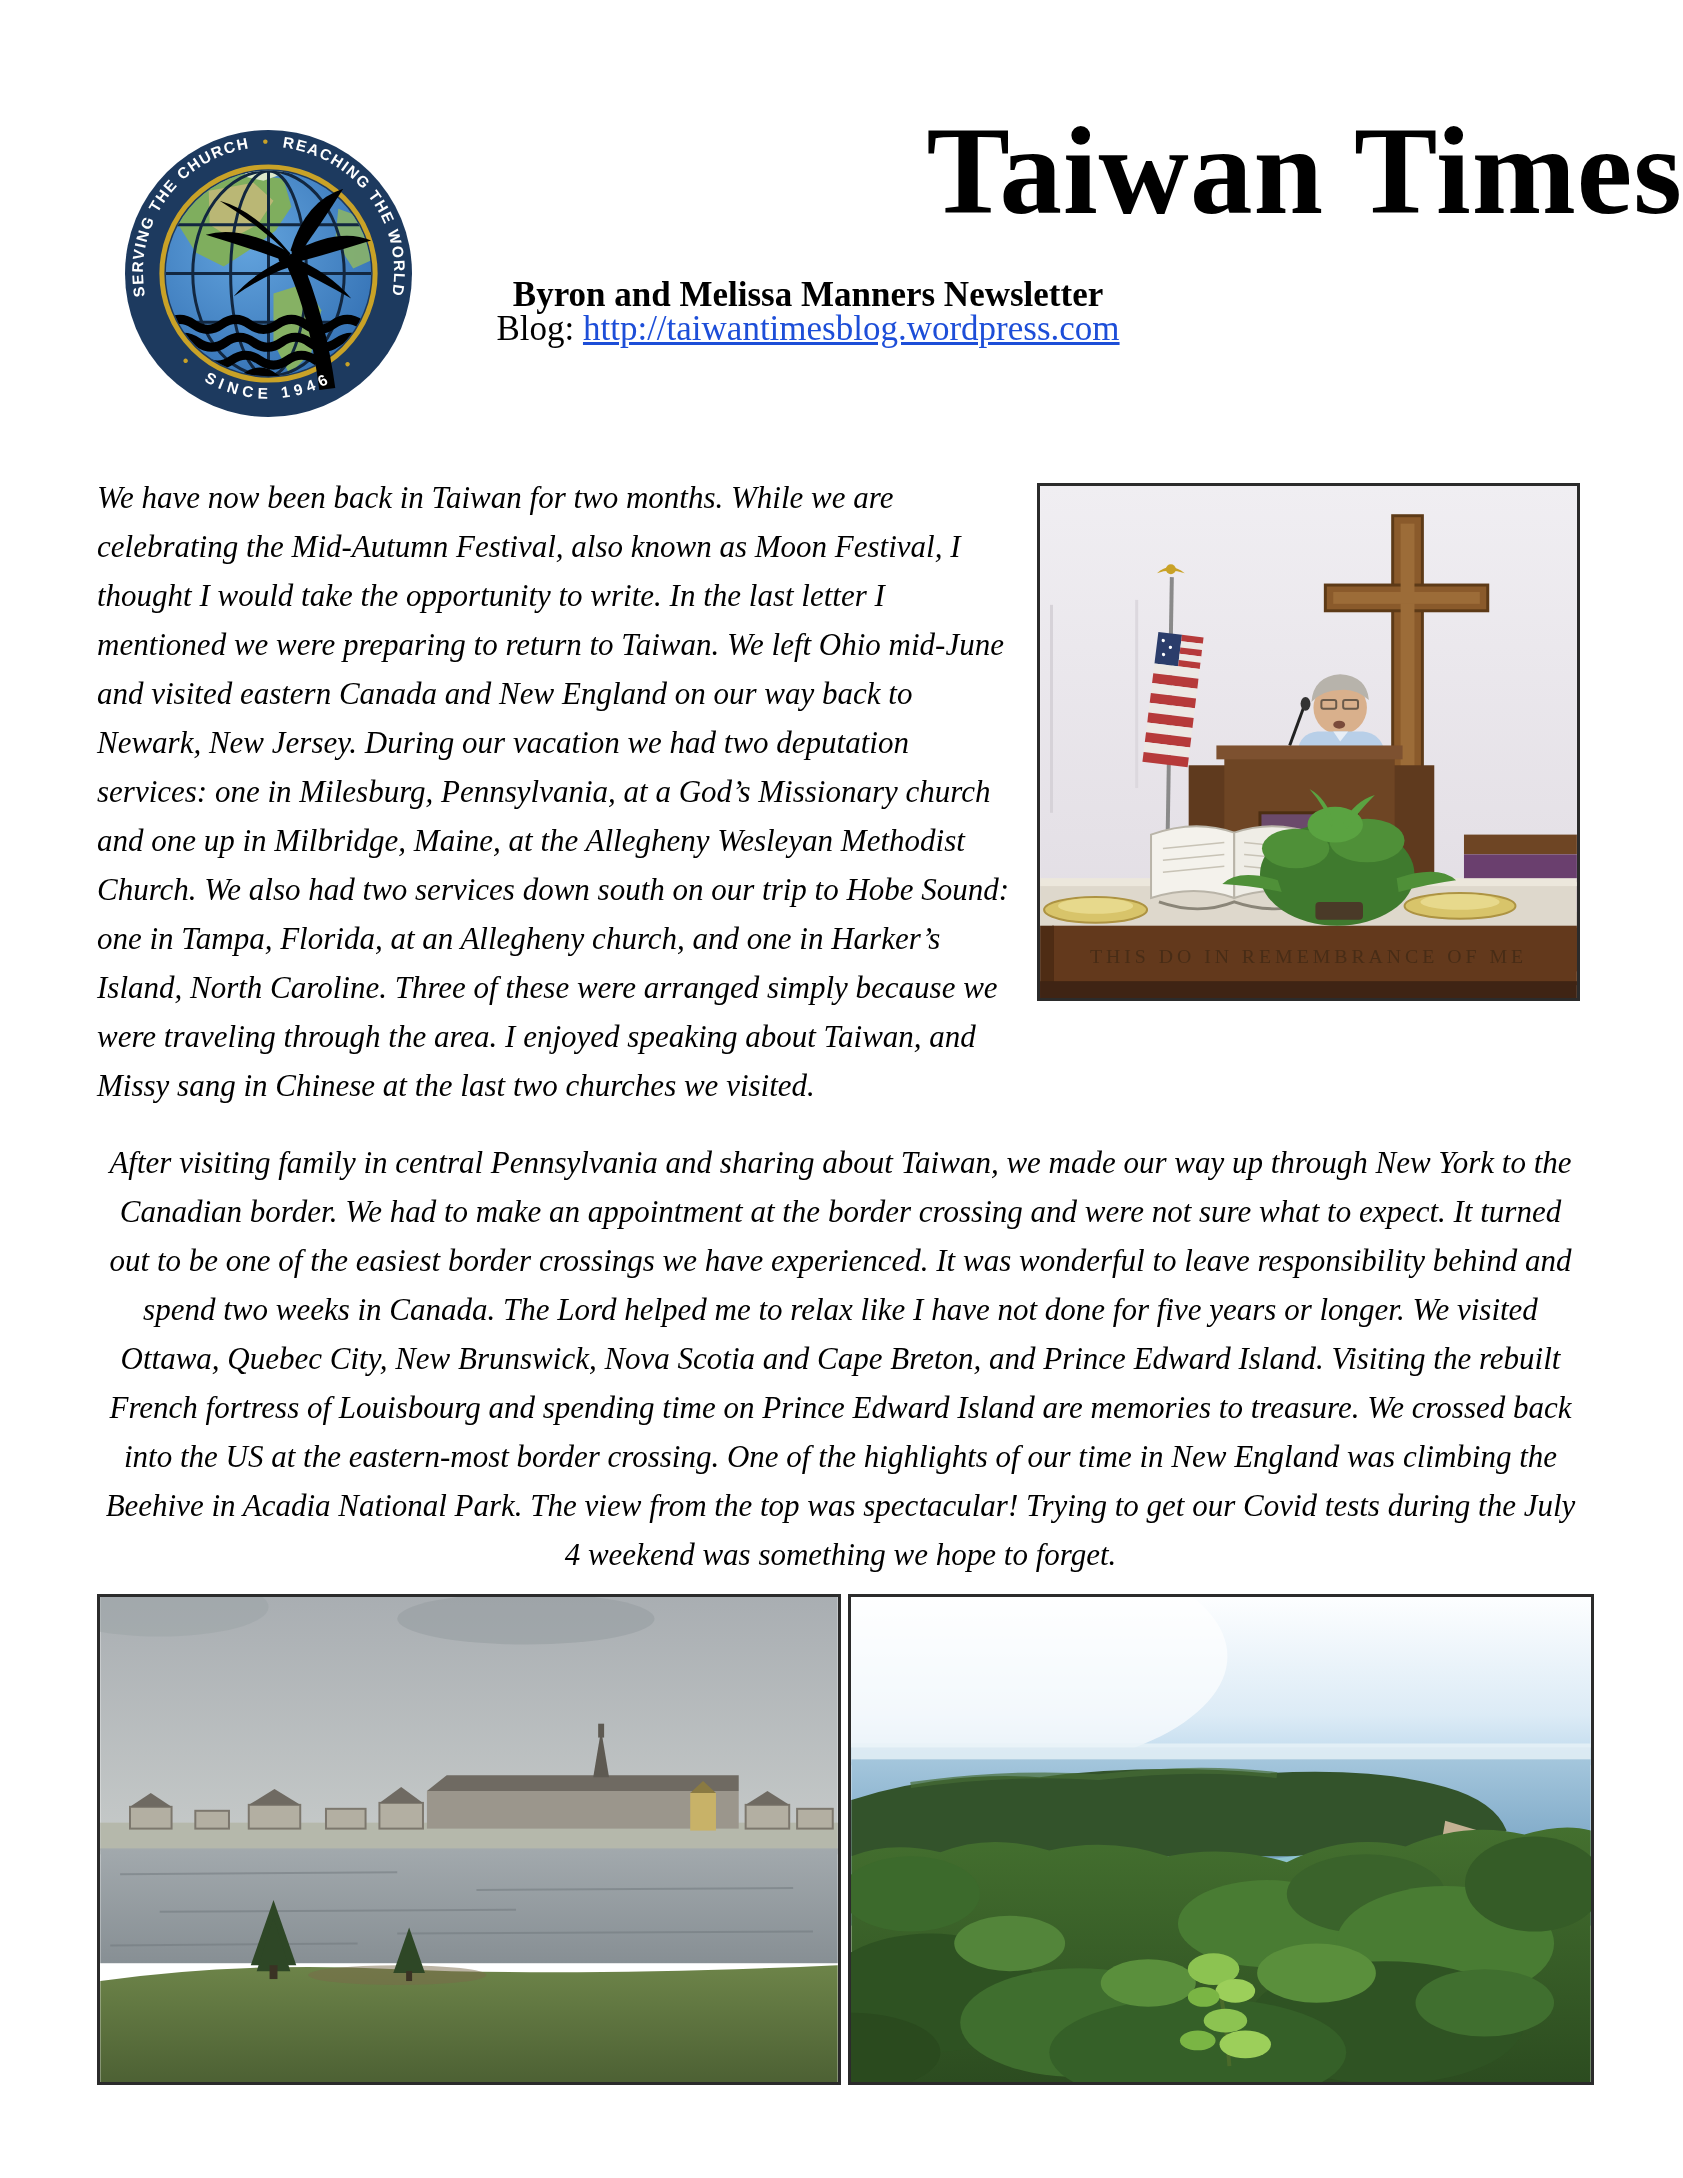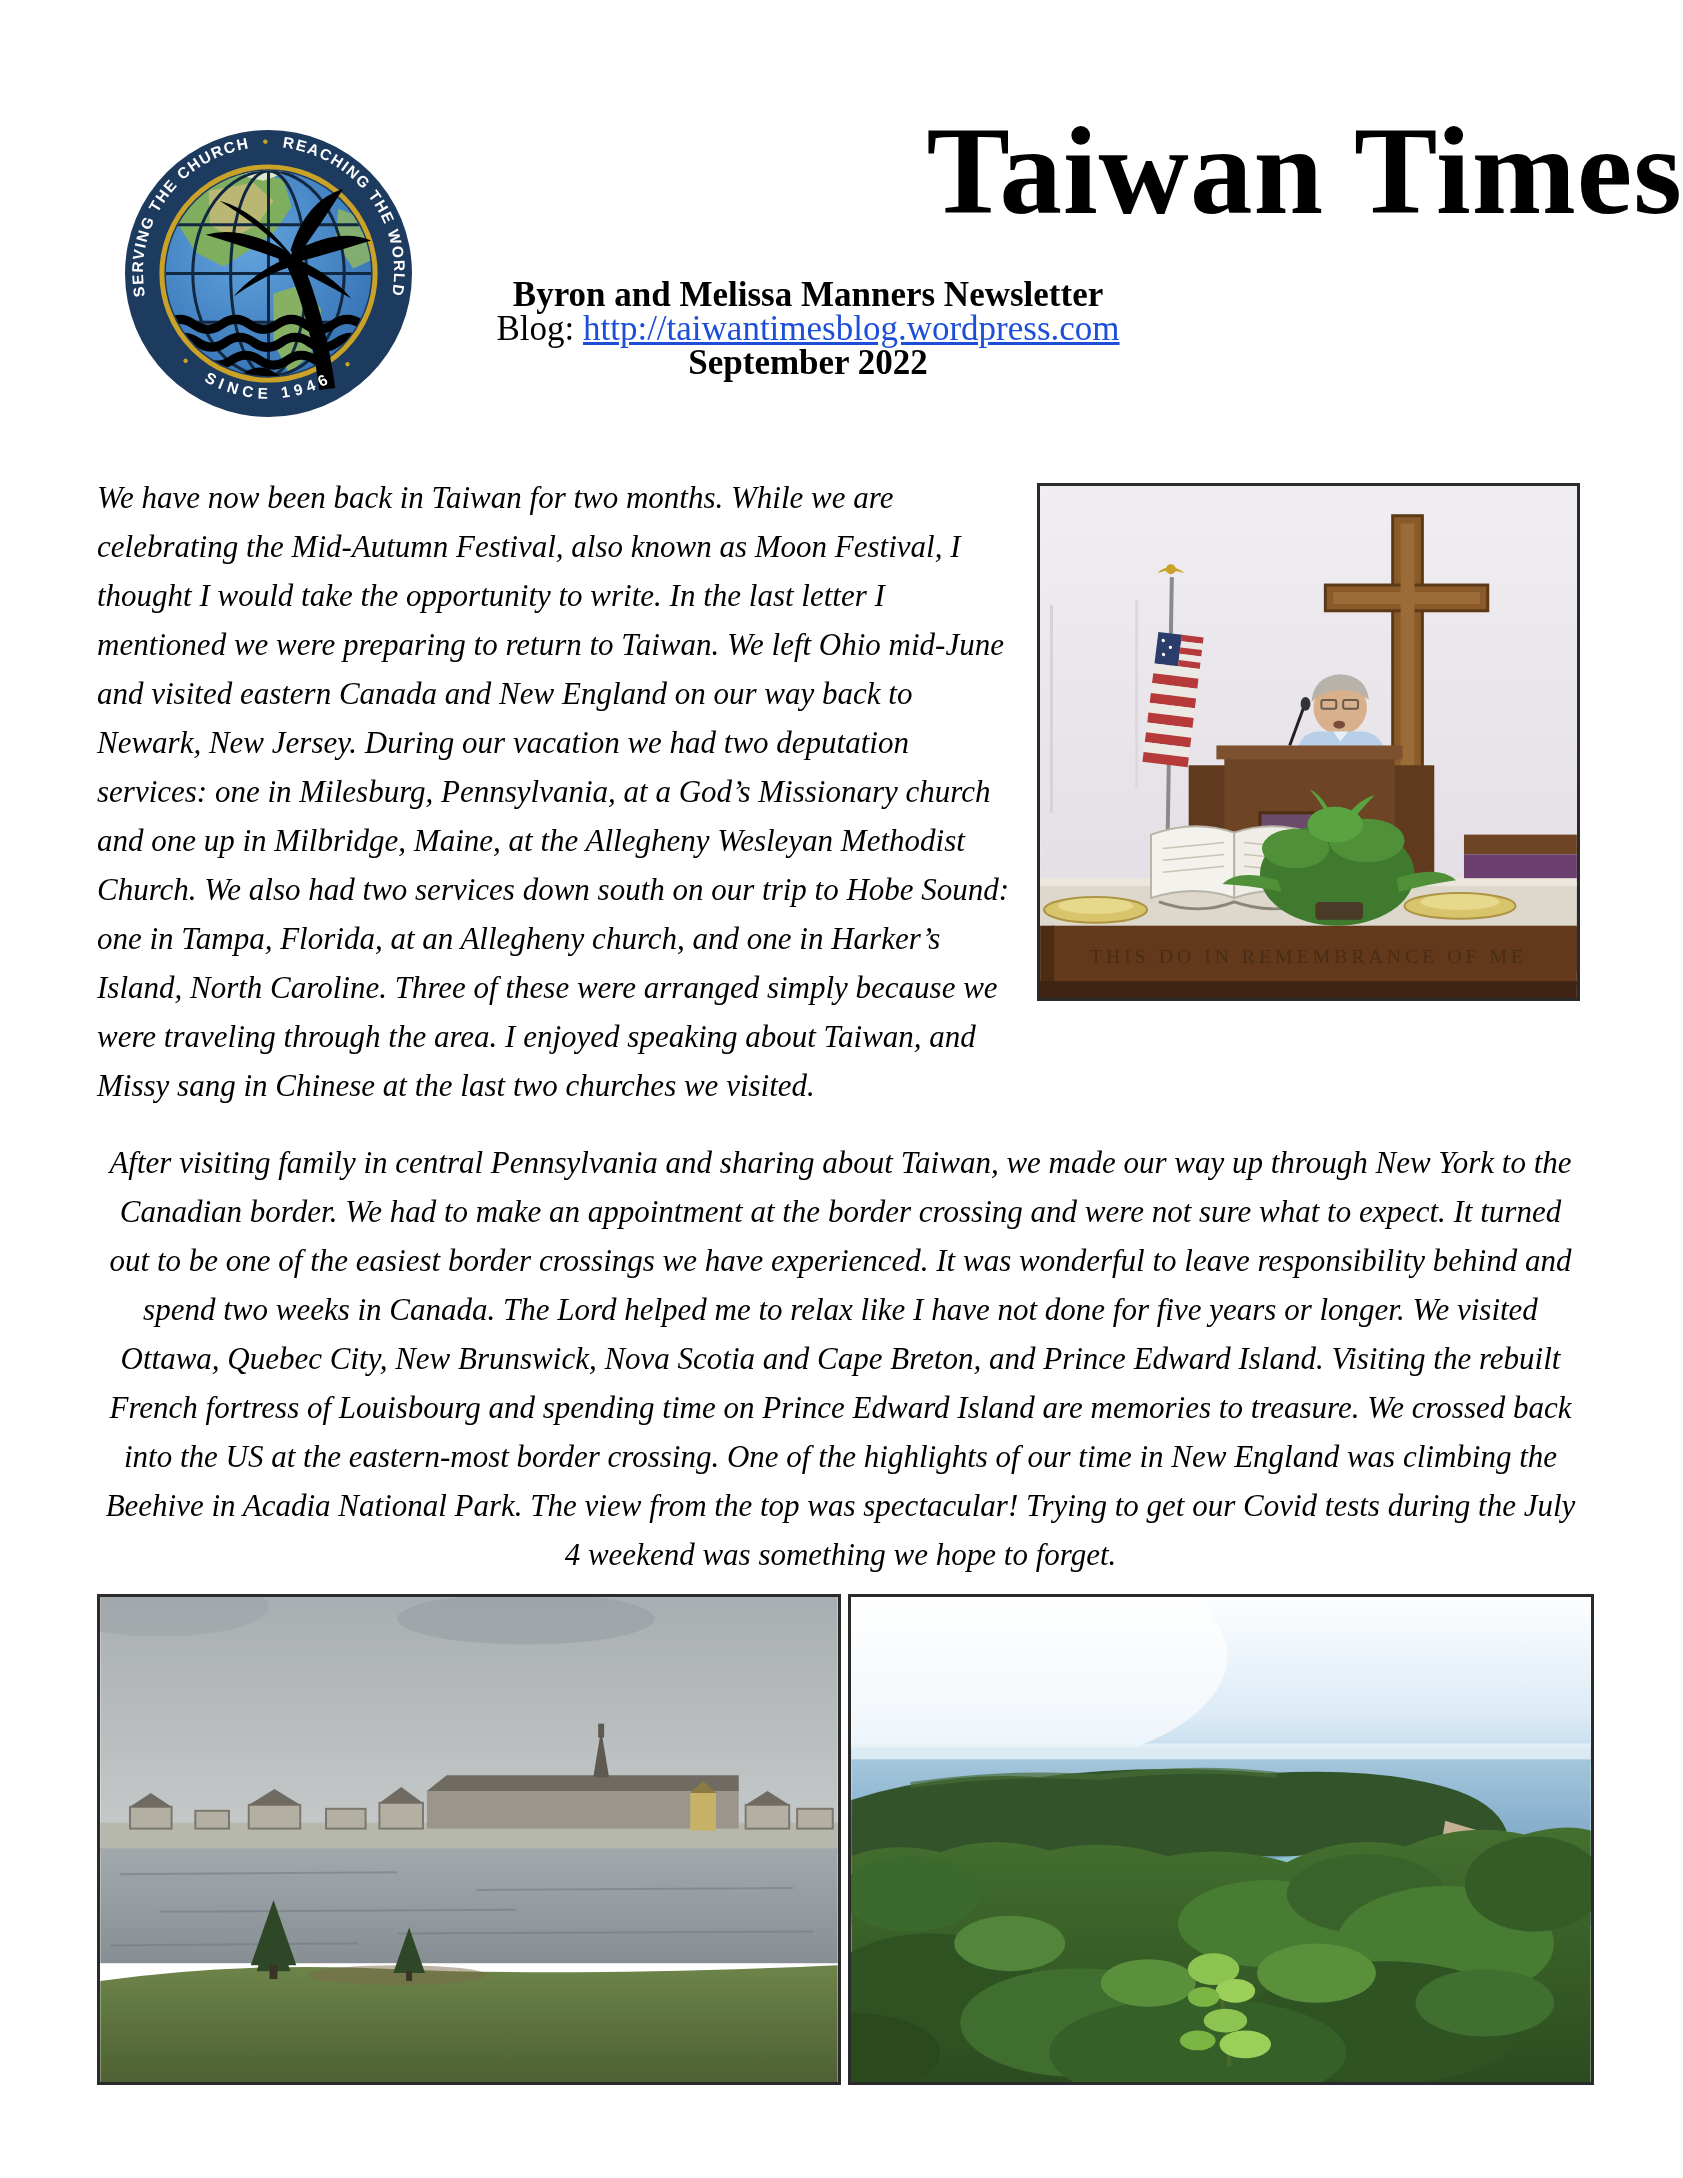--- a/index.html
+++ b/index.html
@@ -103,21 +103,20 @@
     </svg>
   </div>
 
   <div class="title">Taiwan Times</div>
 
   <div class="subhead">
     <div class="bold">Byron and Melissa Manners Newsletter</div>
     <div>
       <span>Blog: </span><a href="#" title="http://taiwantimesblog.wordpress.com">http://taiwantimesblog.wordpress.com</a>
     </div>
-    <div class="bold">September 2022</div>
   </div>
 
   <div class="bodytext">
 
     <figure class="church-fig">
       <svg class="photo" width="537" height="512" viewBox="0 0 542 517">
         <defs>
           <linearGradient id="wallGrad" x1="0" y1="0" x2="0" y2="1">
             <stop offset="0%" stop-color="#f0eef2"></stop>
               <stop offset="100%" stop-color="#e0dbe2"></stop>

